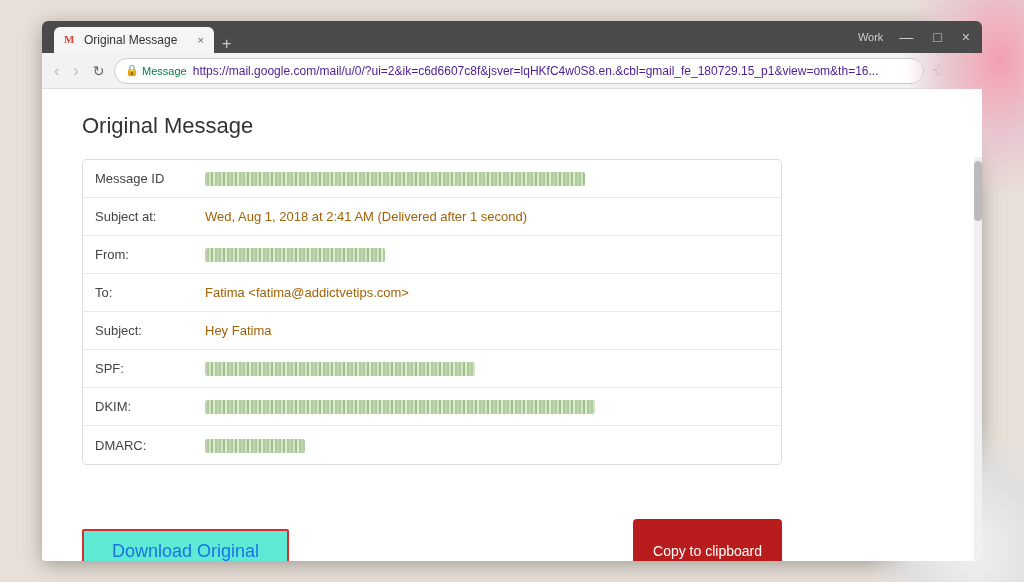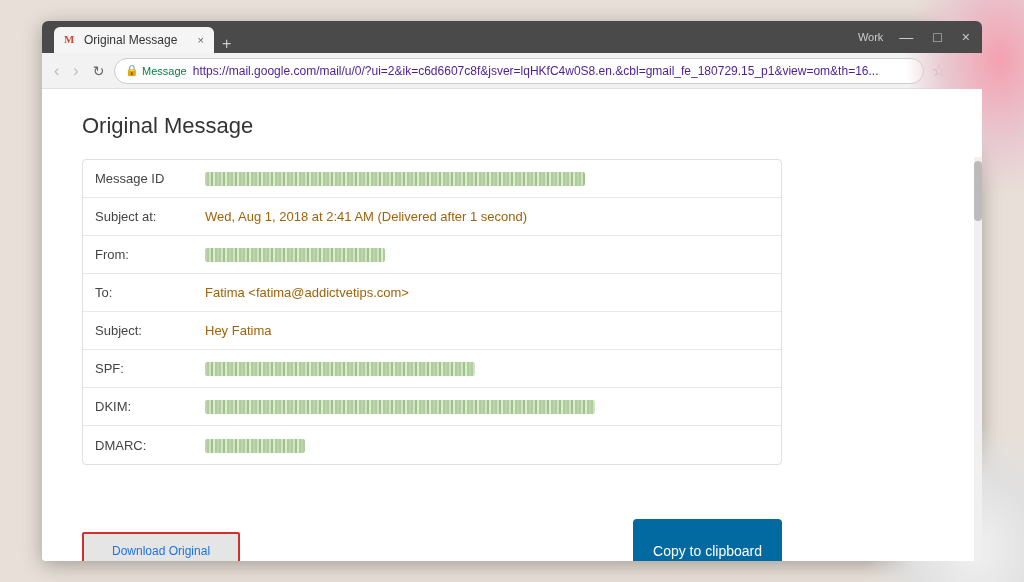--- a/index.html
+++ b/index.html
@@ -277,30 +277,30 @@
     .actions-area {
       display: flex;
       justify-content: space-between;
       align-items: center;
       padding: 20px 40px;
       width: 780px;
       margin-top: 10px;
     }
     .download-btn {
       border: 2px solid #d32f2f;
-      background: #e5e5e5;
+      background: #5eead4;
       color: #1a73e8;
       padding: 10px 28px;
-      font-size: 12px;
+      font-size: 18px;
       cursor: pointer;
       border-radius: 2px;
       font-family: Arial, sans-serif;
     }
     .copy-btn {
-      background: #0369a1;
+      background: #b91c1c;
       color: #fff;
       border: none;
       padding: 24px 20px;
       font-size: 14px;
       cursor: pointer;
       border-radius: 4px;
       font-family: Arial, sans-serif;
     }
   </style>
 </head>

